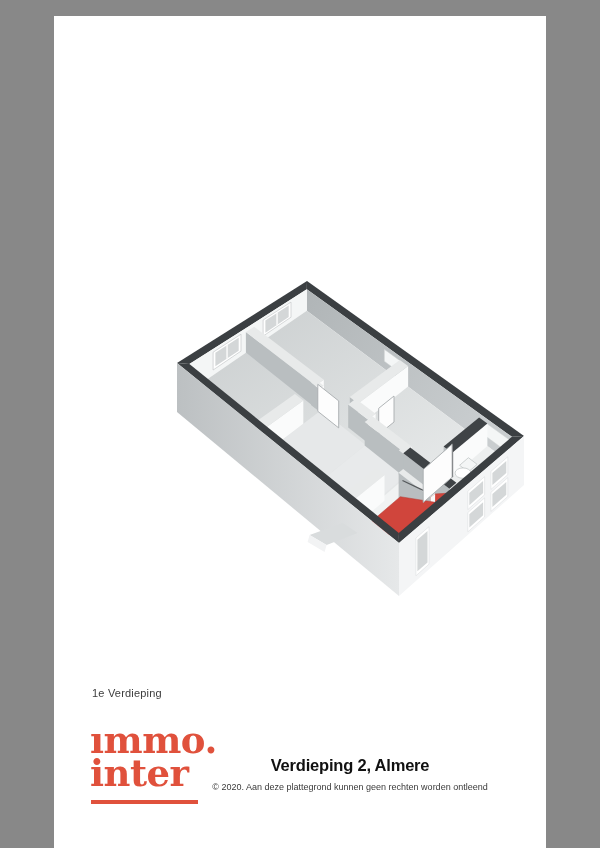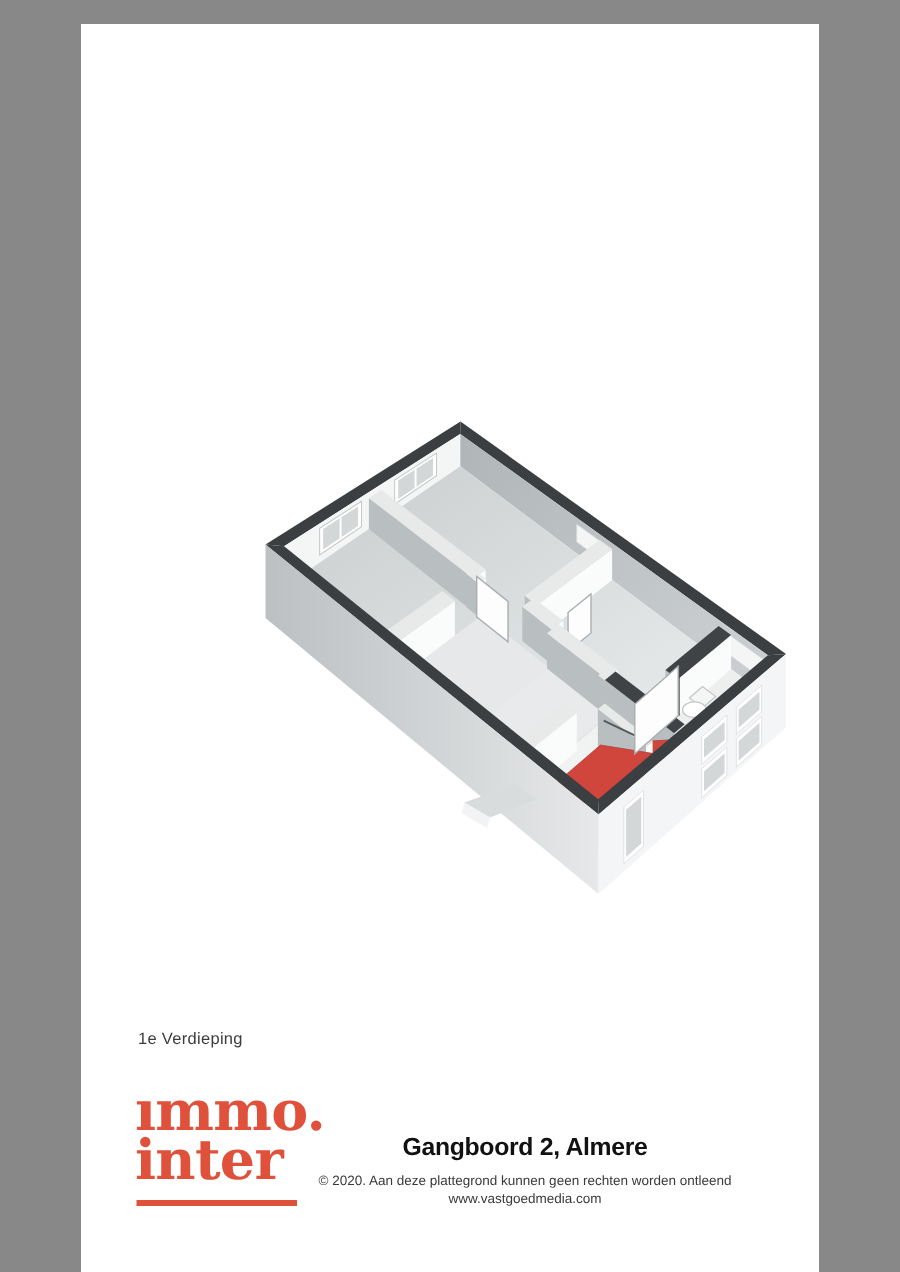--- a/index.html
+++ b/index.html
@@ -110,19 +110,18 @@
 
   <div class="floor-label">1e Verdieping</div>
 
   <div class="brand" style="color: rgb(224, 81, 60);">
     <div>ımmo.</div>
     <div>inter</div>
   </div>
   <div class="brand-underline" style="background: rgb(224, 81, 60);"></div>
 
   <div class="footer-block">
-    <div class="title">Gangboord 2, Almere</div>
+    <div class="title">Verdieping 2, Almere</div>
     <div class="fineprint">
       <div>© 2020. Aan deze plattegrond kunnen geen rechten worden ontleend</div>
-      <div>www.vastgoedmedia.com</div>
     </div>
   </div>
 </div>
 
 </body></html>

